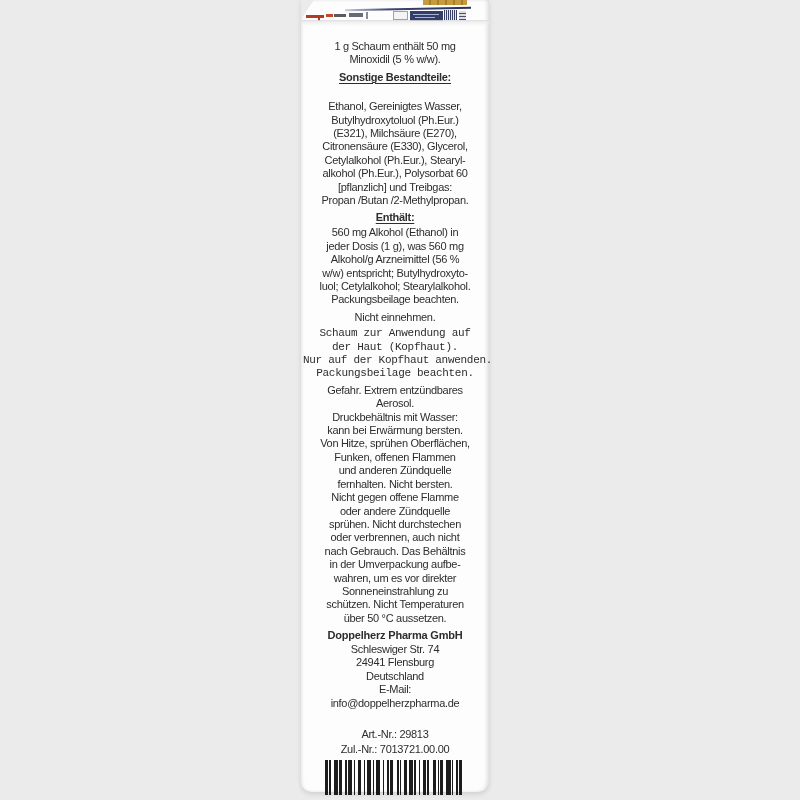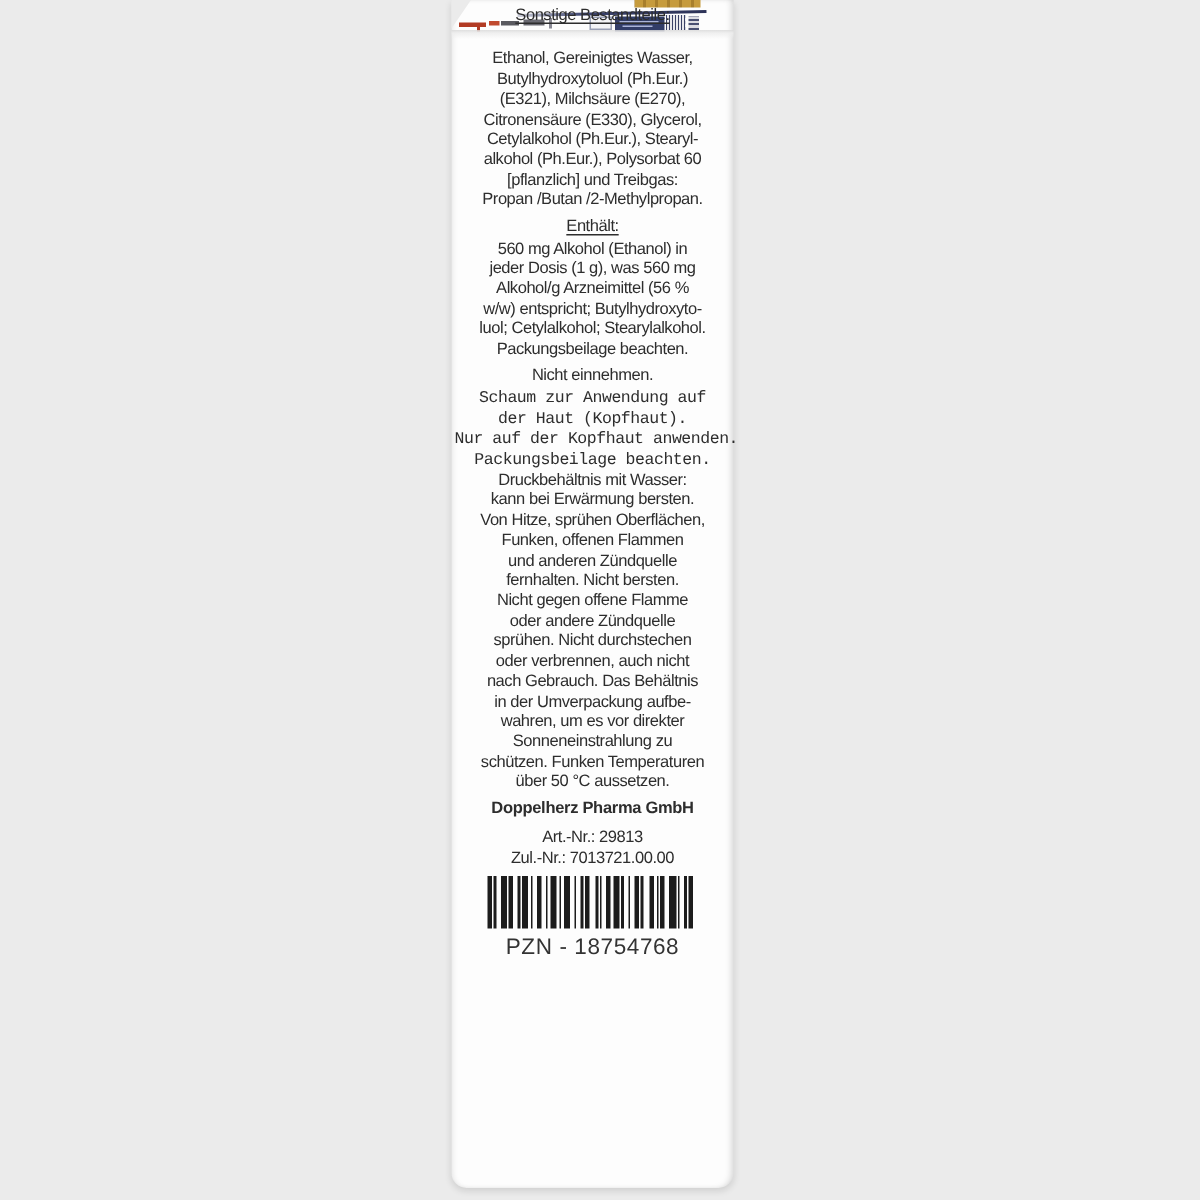--- a/index.html
+++ b/index.html
@@ -53,34 +53,34 @@
   .glyph-block-b{position:absolute;left:158px;top:11px;width:7px;height:9px;
     background:repeating-linear-gradient(0deg,#4a5072 0 1.5px,#dcdce2 1.5px 3px);}
   
   .content{
     position:absolute;left:2px;top:0;width:184px;
     color:#2d2d2d;font-size:11px;line-height:13.4px;letter-spacing:-.3px;
     text-align:center;
   }
   .para{margin:0;}
   .para .line{white-space:nowrap;}
-  .u .line{text-decoration:underline;text-underline-offset:2px;text-decoration-thickness:1px;}
+  .u .line{text-decoration:underline;text-underline-offset:2px;text-decoration-thickness:1px;font-weight:bold;}
   .b .line{font-weight:700;letter-spacing:-.2px;}
   .p-composition{margin-top:40px;}
   .p-other-ingredients-heading{margin-top:4px;}
   .p-other-ingredients{margin-top:16px;}
   .p-contains-heading{margin-top:4px;}
   .p-contains{margin-top:1.5px;}
   .p-do-not-ingest{margin-top:4px;}
   .p-application{margin-top:3px;font-family:Liberation Mono, monospace;}
   .p-danger{margin-top:3px;}
   .p-pressure-warning{margin-top:0px;}
   .p-manufacturer{margin-top:4px;text-align:center;}
   .p-address{margin-top:.5px;}
-  .p-art-nr{margin-top:6px;}
+  .p-art-nr{margin-top:18px;}
   .p-zul-nr{margin-top:1px;}
   
   .barcode{
     margin-top:4px;height:35px;display:inline-flex;align-items:stretch;
   }
   .barcode span{display:block;height:100%;background:#1c1c1c;}
   .barcode-wrap{text-align:center;}
   .pzn{
     margin-top:2px;font-size:15px;letter-spacing:.4px;color:#333;
     font-weight:400;text-align:center;white-space:nowrap;
@@ -106,20 +106,24 @@
         <i></i>
       </div>
     <div class="glyph-block-a"></div>
     <div class="glyph-block-b"></div>
   </div>
   <div class="flap-notch"></div>
   <div class="crease"></div>
 
   <div class="content" id="content">
 
+  <div class="para p-composition">
+        <div class="line">1 g Schaum enthält 50 mg</div>
+        <div class="line">Minoxidil (5 % w/w).</div>
+      </div>
       <div class="para p-other-ingredients-heading u">
         <div class="line">Sonstige Bestandteile:</div>
       </div>
       <div class="para p-other-ingredients">
         <div class="line">Ethanol, Gereinigtes Wasser,</div>
         <div class="line">Butylhydroxytoluol (Ph.Eur.)</div>
         <div class="line">(E321), Milchsäure (E270),</div>
         <div class="line">Citronensäure (E330), Glycerol,</div>
         <div class="line">Cetylalkohol (Ph.Eur.), Stearyl-</div>
         <div class="line">alkohol (Ph.Eur.), Polysorbat 60</div>
@@ -138,41 +142,52 @@
         <div class="line">Packungsbeilage beachten.</div>
       </div>
       <div class="para p-do-not-ingest">
         <div class="line">Nicht einnehmen.</div>
       </div>
       <div class="para p-application">
         <div class="line">Schaum zur Anwendung auf</div>
         <div class="line">der Haut (Kopfhaut).</div>
         <div class="line">Nur auf der Kopfhaut anwenden.</div>
         <div class="line">Packungsbeilage beachten.</div>
+      </div>
+      <div class="para p-danger">
+        <div class="line">Gefahr. Extrem entzündbares</div>
+        <div class="line">Aerosol.</div>
       </div>
       <div class="para p-pressure-warning">
         <div class="line">Druckbehältnis mit Wasser:</div>
         <div class="line">kann bei Erwärmung bersten.</div>
         <div class="line">Von Hitze, sprühen Oberflächen,</div>
         <div class="line">Funken, offenen Flammen</div>
         <div class="line">und anderen Zündquelle</div>
         <div class="line">fernhalten. Nicht bersten.</div>
         <div class="line">Nicht gegen offene Flamme</div>
         <div class="line">oder andere Zündquelle</div>
         <div class="line">sprühen. Nicht durchstechen</div>
         <div class="line">oder verbrennen, auch nicht</div>
         <div class="line">nach Gebrauch. Das Behältnis</div>
         <div class="line">in der Umverpackung aufbe-</div>
         <div class="line">wahren, um es vor direkter</div>
         <div class="line">Sonneneinstrahlung zu</div>
-        <div class="line">schützen. Funken Temperaturen</div>
+        <div class="line">schützen. Nicht Temperaturen</div>
         <div class="line">über 50 °C aussetzen.</div>
       </div>
       <div class="para p-manufacturer b">
         <div class="line">Doppelherz Pharma GmbH</div>
+      </div>
+      <div class="para p-address">
+        <div class="line">Schleswiger Str. 74</div>
+        <div class="line">24941 Flensburg</div>
+        <div class="line">Deutschland</div>
+        <div class="line">E-Mail:</div>
+        <div class="line">info@doppelherzpharma.de</div>
       </div>
       <div class="para p-art-nr">
         <div class="line">Art.-Nr.: 29813</div>
       </div>
       <div class="para p-zul-nr">
         <div class="line">Zul.-Nr.: 7013721.00.00</div>
       </div>
       <div class="barcode-wrap"><div class="barcode" title="18754768">
           <span style="width: 2.9px;"></span>
           <span style="width: 1.45px; background: transparent;"></span>

